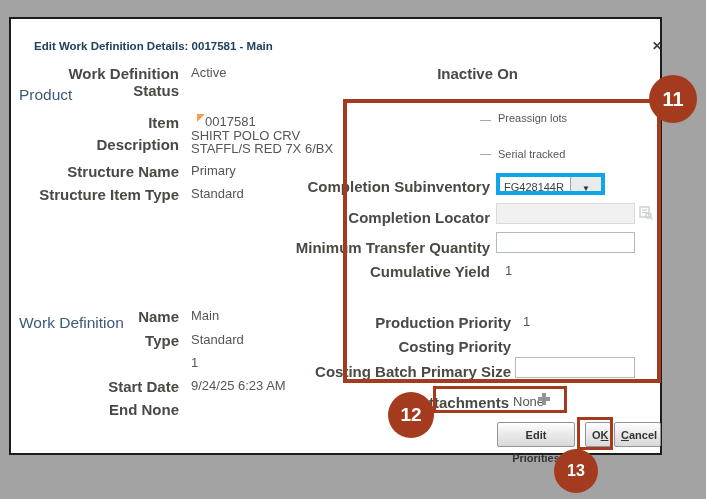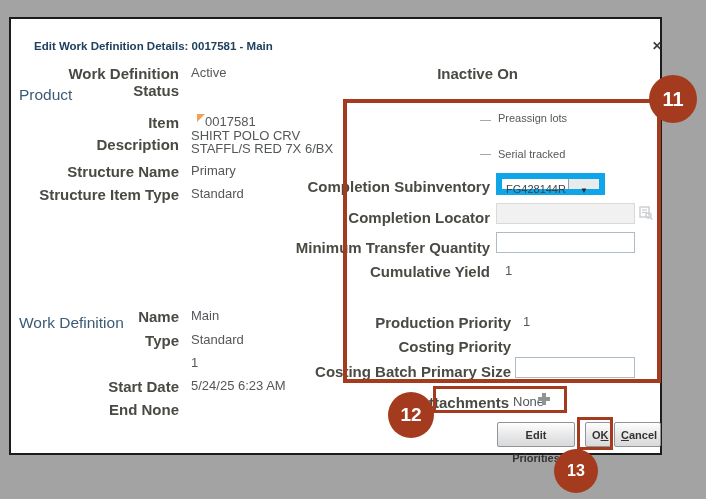--- a/index.html
+++ b/index.html
@@ -13,21 +13,21 @@
   .close-x{position:absolute;left:638px;top:19px;width:16px;height:16px;font-size:12px;
            font-weight:bold;color:#3c3c3c;text-align:center;line-height:16px;cursor:pointer;}
   
   .flabel{position:absolute;font-size:15px;font-weight:bold;color:#4a4a44;text-align:right;}
   .fvalue{position:absolute;font-size:13px;color:#54575a;}
   .sect{position:absolute;font-size:15.5px;color:var(--hdr,#3c5a76);}
   
   .tinput{position:absolute;box-sizing:border-box;border:1px solid #aebbc4;background:#fff;
           height:21px;font-size:11px;color:#444;padding:0 3px;font-family:"Liberation Sans",sans-serif;}
   .dinput{position:absolute;box-sizing:border-box;border:1px solid #d9d9d9;background:#f1f1f2;height:21px;}
-  .combo{position:absolute;box-sizing:border-box;border:6px solid #0ea5e9;background:#fff;height:22px;}
+  .combo{position:absolute;box-sizing:border-box;border:4px solid #0ea5e9;background:#fff;height:22px;}
   .combo .ctext{position:absolute;left:4px;top:4px;font-size:11px;color:#3f4245;}
   .combo .cbtn{position:absolute;right:0;top:0;width:31px;height:100%;background:#e8eaeb;
                border-left:1px solid #9aa0a5;text-align:center;box-sizing:border-box;cursor:pointer;}
   .combo .cbtn span{font-size:8px;color:#2b2b2b;line-height:20px;}
   .chk-dash{position:absolute;font-size:11px;color:#8d8d8d;}
   .chk-label{position:absolute;font-size:11px;color:#54575a;}
   
   .btn{position:absolute;box-sizing:border-box;height:25px;border:1px solid #8e959b;border-radius:2px;
        background:linear-gradient(#fefefe,#e9e9e9 50%,#d9d9d9);font-size:11px;font-weight:bold;
        color:#333;text-align:center;line-height:23px;cursor:pointer;font-family:"Liberation Sans",sans-serif;}
@@ -79,21 +79,21 @@
 
     <div class="flabel" style="left:10px;top:289px;width:158px;">Name</div>
     <div class="fvalue" style="left:180px;top:289px;">Main</div>
 
     <div class="flabel" style="left:10px;top:313px;width:158px;">Type</div>
     <div class="fvalue" style="left:180px;top:313px;">Standard</div>
 
     <div class="fvalue" style="left:180px;top:336px;">1</div>
 
     <div class="flabel" style="left:10px;top:359px;width:158px;">Start Date</div>
-    <div class="fvalue" style="left:180px;top:359px;">5/24/25 6:23 AM</div>
+    <div class="fvalue" style="left:180px;top:359px;">9/24/25 6:23 AM</div>
 
     <div class="flabel" style="left:10px;top:382px;width:158px;">End None</div>
     <div class="fvalue" style="left:180px;top:382px;"></div>
 
     <div class="chk-dash" style="left:469px;top:94px;">—</div>
     <div class="chk-label" style="left:487px;top:93px;">Preassign lots</div>
 
     <div class="chk-dash" style="left:469px;top:128px;">—</div>
     <div class="chk-label" style="left:487px;top:129px;">Serial tracked</div>
 

